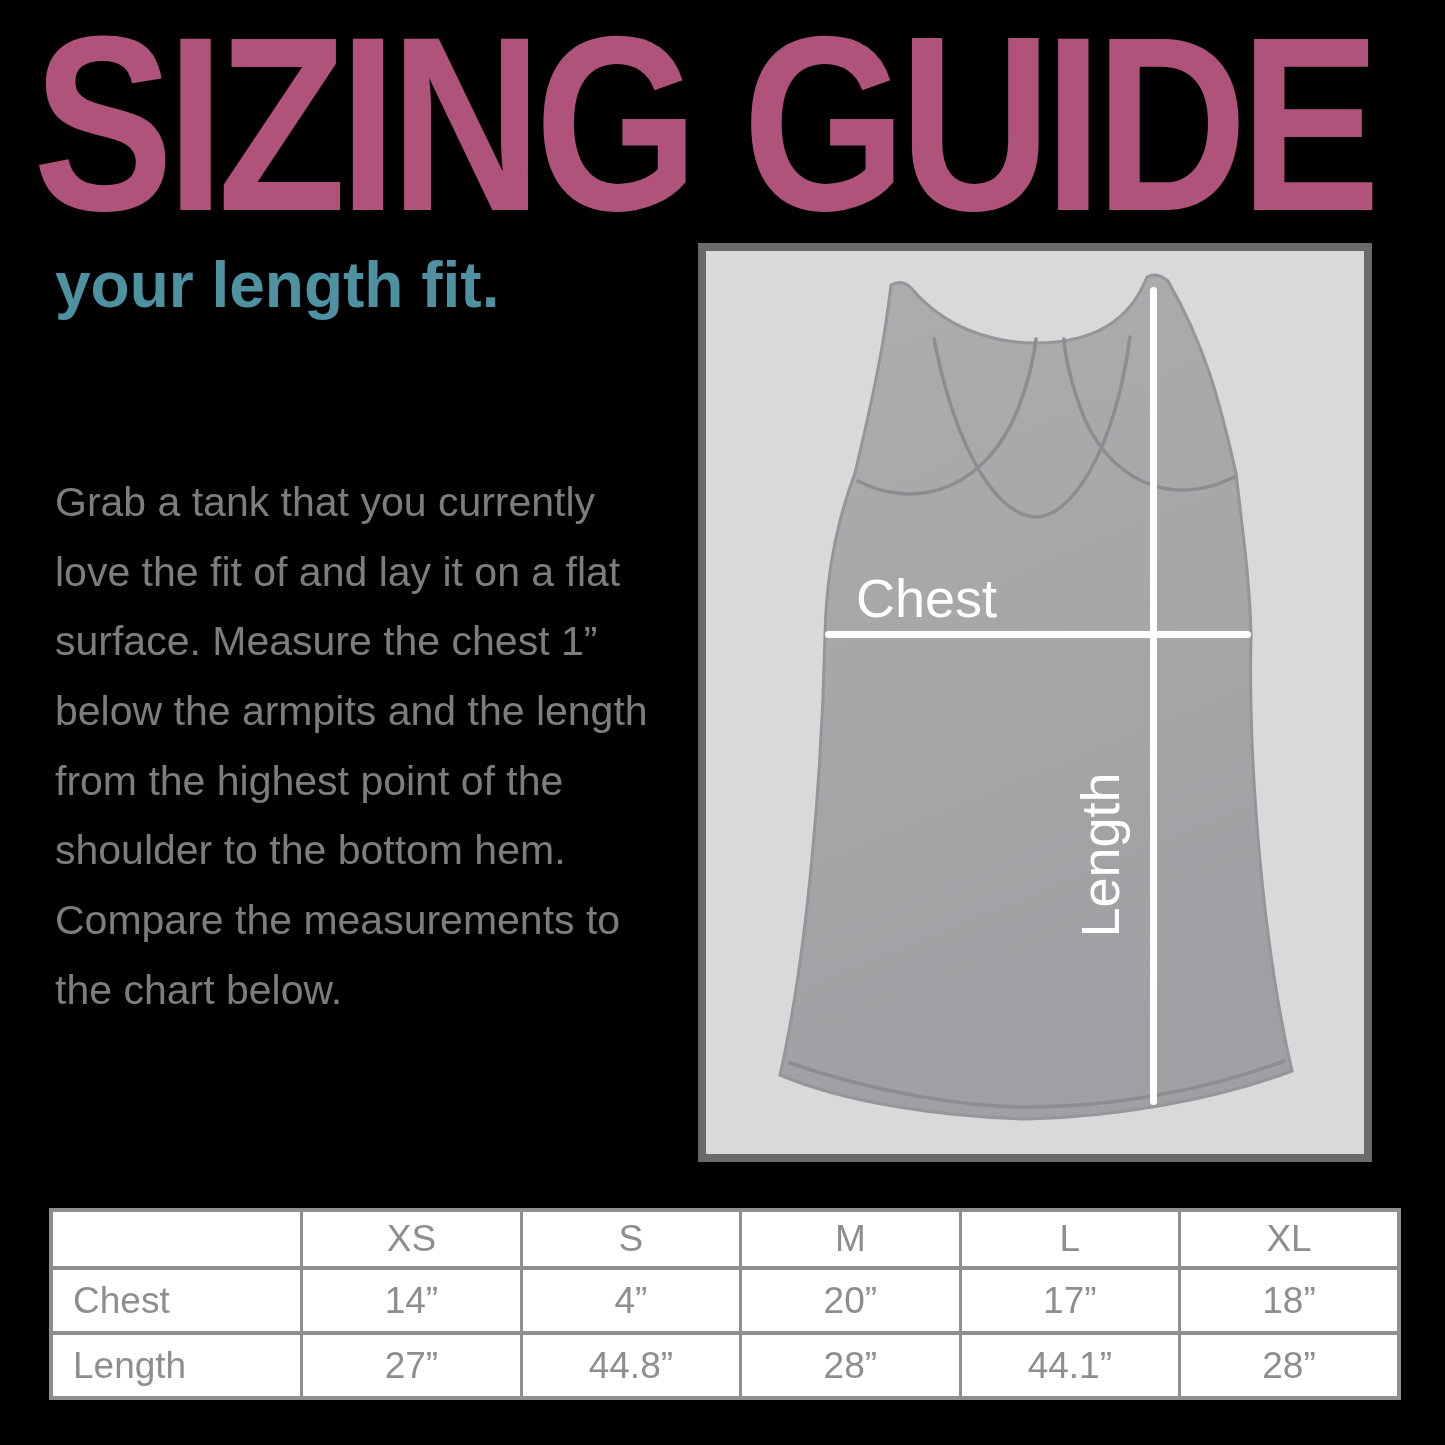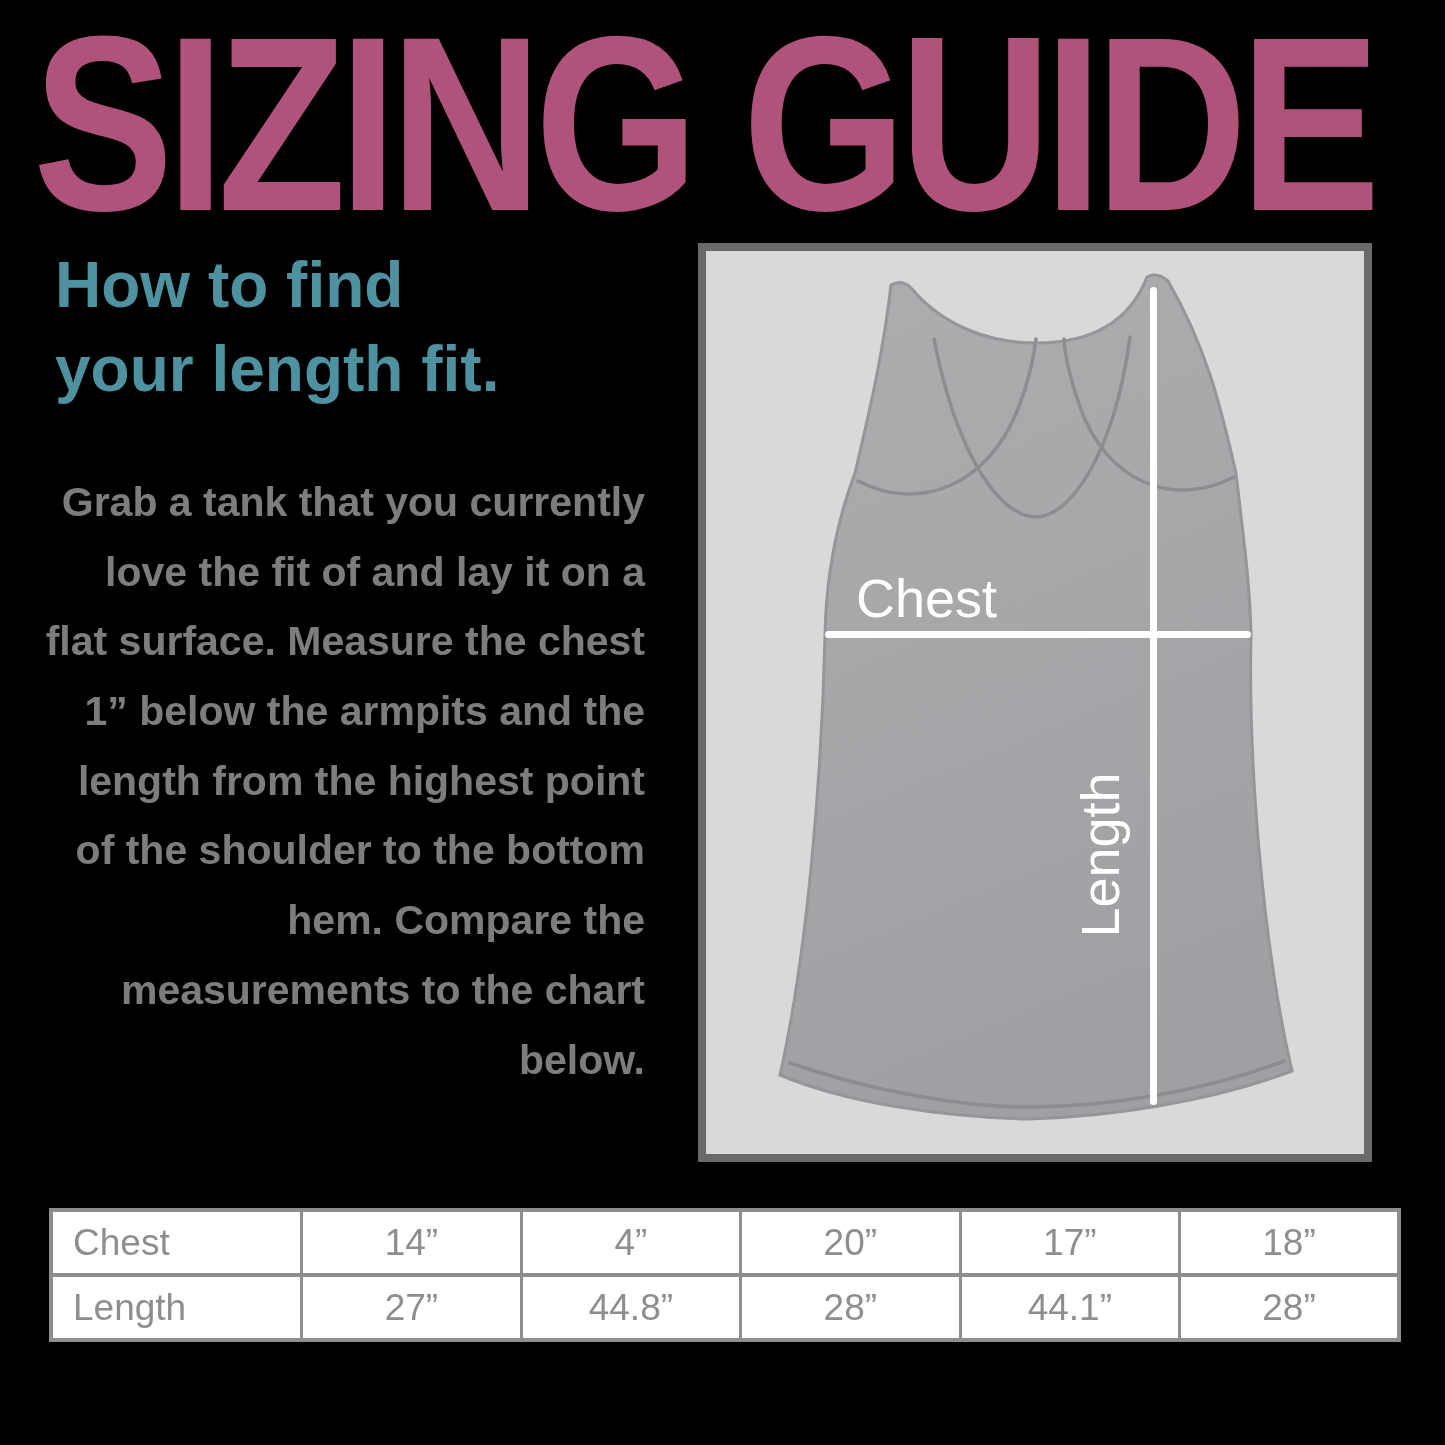--- a/index.html
+++ b/index.html
@@ -35,27 +35,26 @@
     top: 243px;
     font-size: 64px;
     font-weight: 700;
     line-height: 1.32;
   }
   .subtitle span { display: block; }
 
   
   .bodycopy {
     position: absolute;
-    left: 40px;
+    left: 55px;
     top: 468px;
     width: 605px;
     font-size: 41px;
     line-height: 1.7;
-    font-weight: 700;
-    text-align: right;
+    font-weight: 400;
   }
 
   
   .product-box {
     position: absolute;
     left: 698px;
     top: 243px;
     width: 674px;
     height: 919px;
     background: #d9d9d9;
@@ -91,21 +90,20 @@
   }
 </style>
 </head>
 <body>
 
 <div class="canvas">
 
   <h1 class="title" style="color:#b0537b;">SIZING GUIDE</h1>
 
   <h2 class="subtitle" style="color:#4e92a1;">
-    <span>How to find</span>
     <span>your length fit.</span>
   </h2>
 
   <p class="bodycopy" style="color:#7d7d7d;">Grab a tank that you currently love the fit of and lay it on a flat surface.  Measure the chest 1” below the armpits and the length from the highest point of the shoulder to the bottom hem. Compare the measurements to the chart below.</p>
 
   <div class="product-box">
     <svg viewBox="0 0 658 903" xmlns="http://www.w3.org/2000/svg">
       <defs>
         <linearGradient id="fab" x1="0" y1="0" x2="0.25" y2="1">
           <stop offset="0" stop-color="#adadb0"></stop>
@@ -148,20 +146,28 @@
   <table class="size-table" style="color:#8e8e8e;">
     <colgroup>
       <col style="width:18.6%">
       <col style="width:16.28%">
         <col style="width:16.28%">
         <col style="width:16.28%">
       <col style="width:16.28%">
         <col style="width:16.28%">
     </colgroup>
     <tbody>
+      <tr class="head-row">
+        <td class="rowlabel"></td>
+        <td>XS</td>
+        <td>S</td>
+        <td>M</td>
+        <td>L</td>
+        <td>XL</td>
+      </tr>
       <tr class="data-row">
         <td class="rowlabel">Chest</td>
         <td>14”</td>
         <td>4”</td>
         <td>20”</td>
         <td>17”</td>
         <td>18”</td>
       </tr>
       <tr class="data-row">
         <td class="rowlabel">Length</td>

